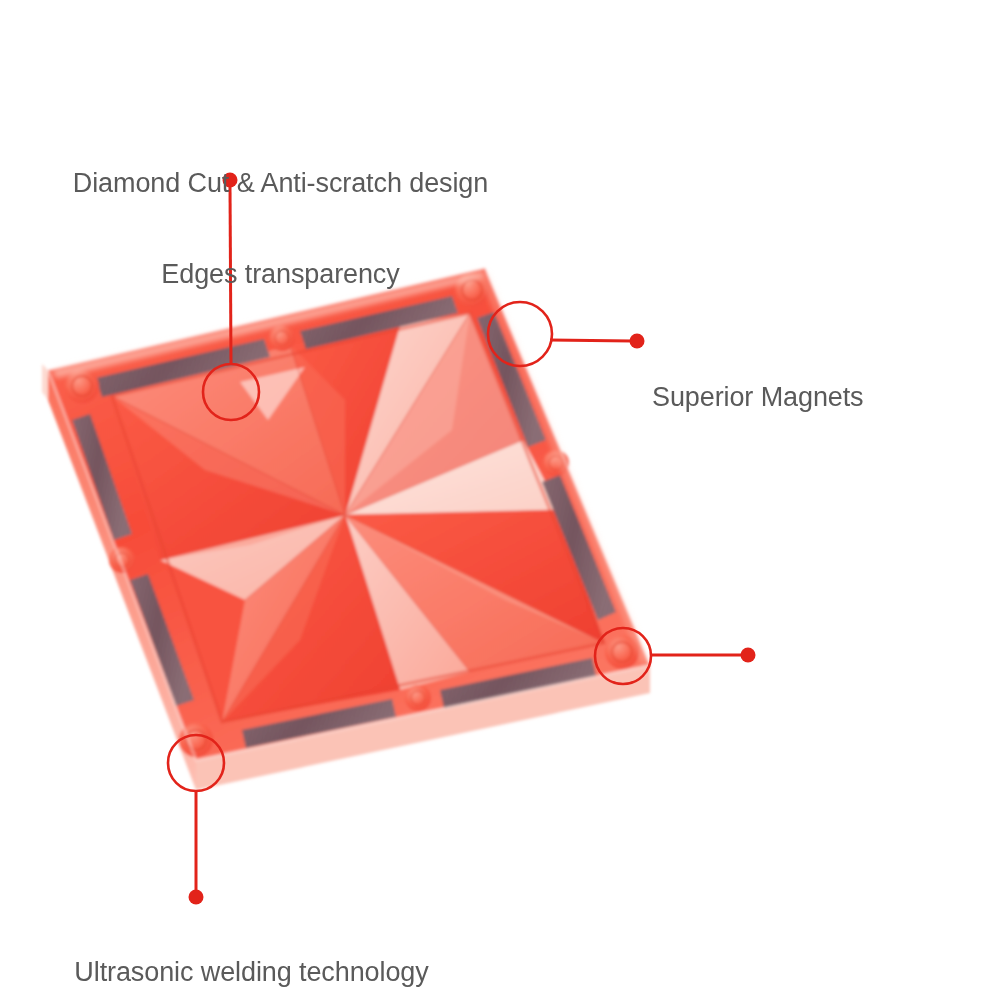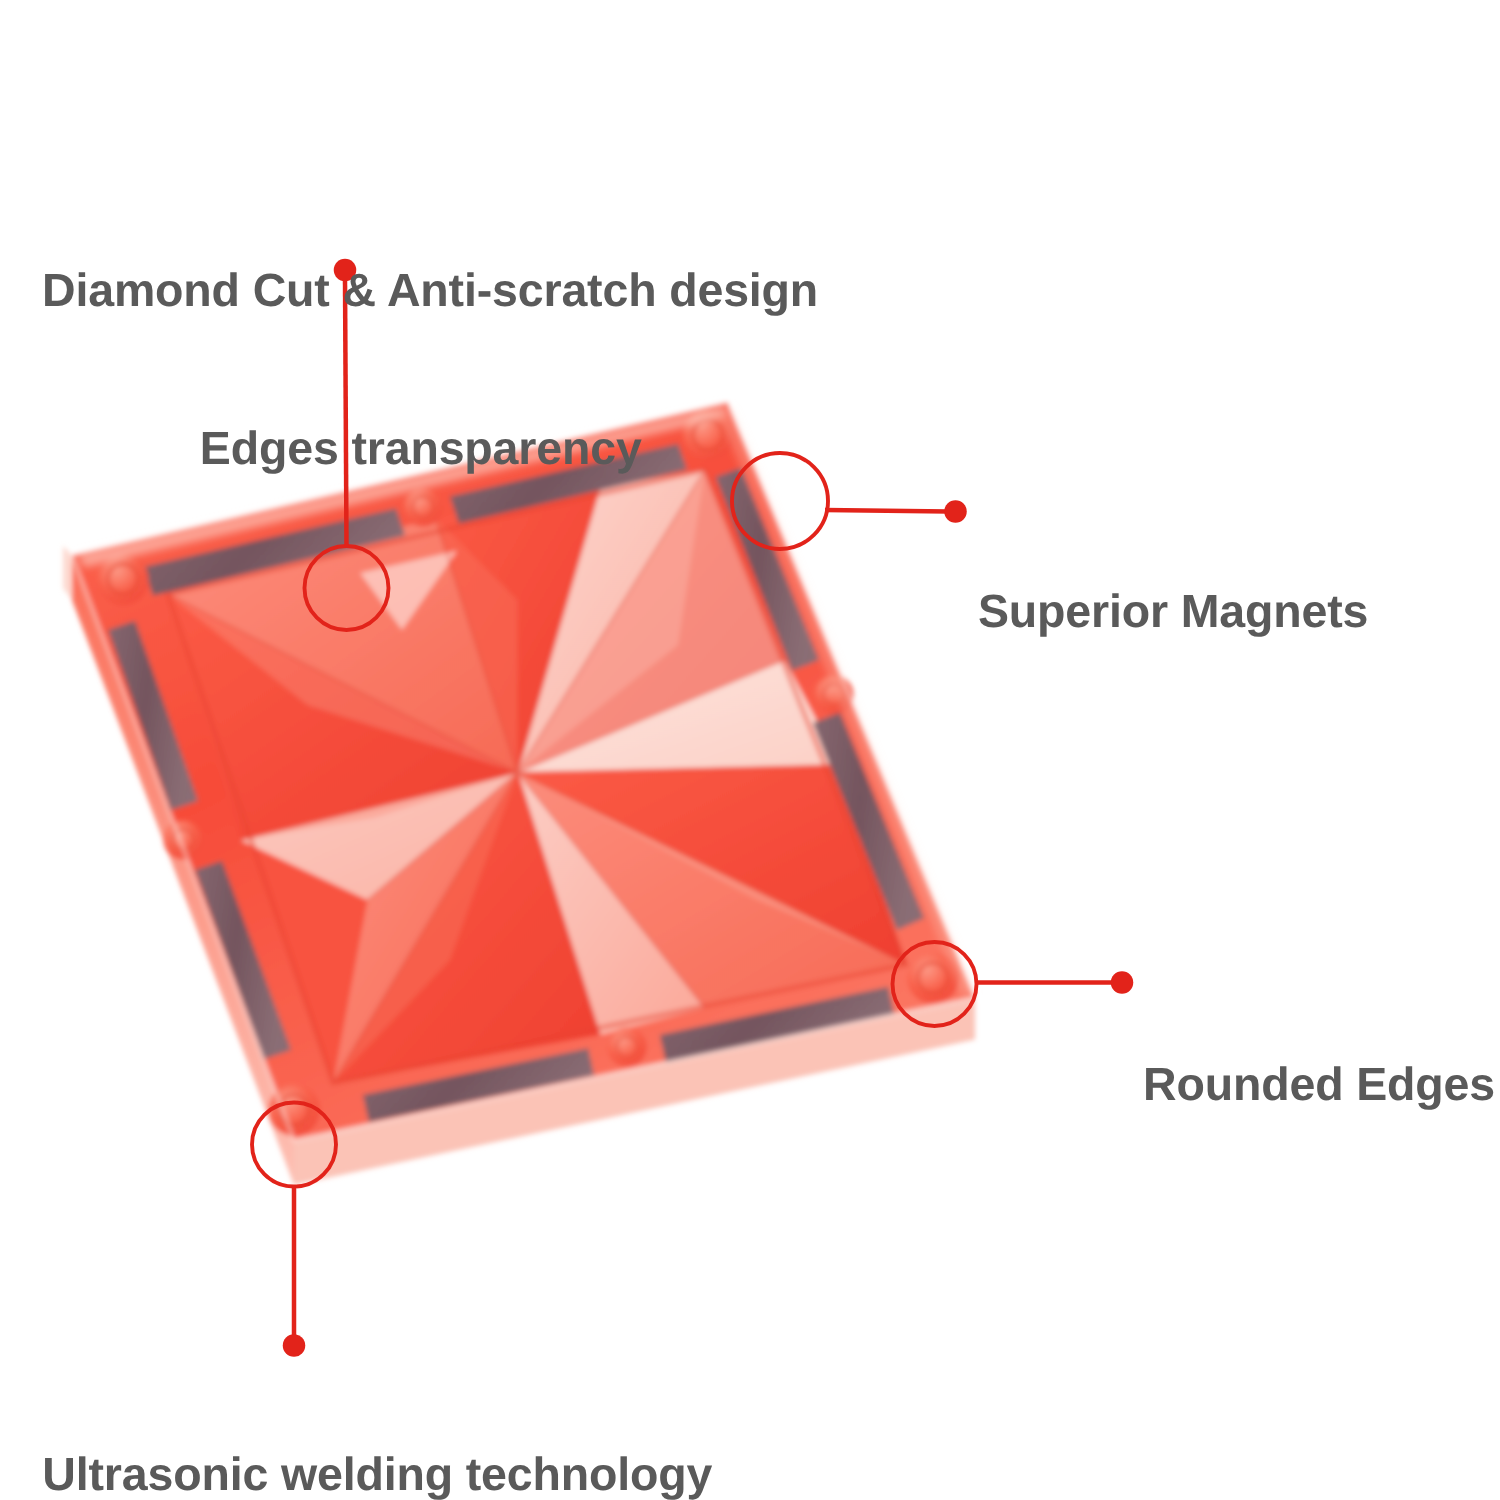--- a/index.html
+++ b/index.html
@@ -20,22 +20,22 @@
     position: absolute;
     left: 0;
     top: 0;
     width: 1000px;
     height: 1000px;
   }
   .callout-label {
     position: absolute;
     color: #5a5a5a;
     font-family: "Liberation Sans", sans-serif;
-    font-weight: bold;
-    font-size: 31px;
+    font-weight: normal;
+    font-size: 27px;
     line-height: 1.12;
     white-space: pre;
     letter-spacing: -0.1px;
   }
   #label-diamond {
     left: 28px;
     top: 108px;
     text-align: center;
     width: 505px;
   }
@@ -286,22 +286,19 @@
 
   <div class="callout-label" id="label-diamond">
     <span class="lbl-line">Diamond Cut &amp; Anti-scratch design</span>
     <span class="lbl-line">Edges transparency</span>
   </div>
 
   <div class="callout-label" id="label-magnets">
     <span class="lbl-line">Superior Magnets</span>
   </div>
 
-  <div class="callout-label" id="label-edges">
-    <span class="lbl-line">Rounded Edges</span>
-  </div>
 
   <div class="callout-label" id="label-ultrasonic">
     <span class="lbl-line">Ultrasonic welding technology</span>
     
   </div>
 
 </div>
 
 </body></html>

